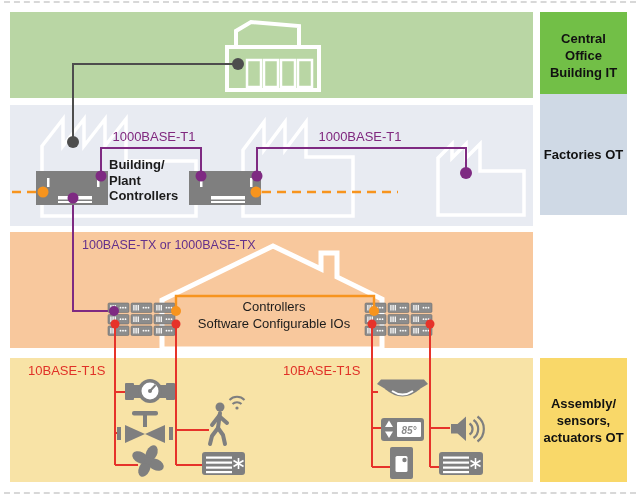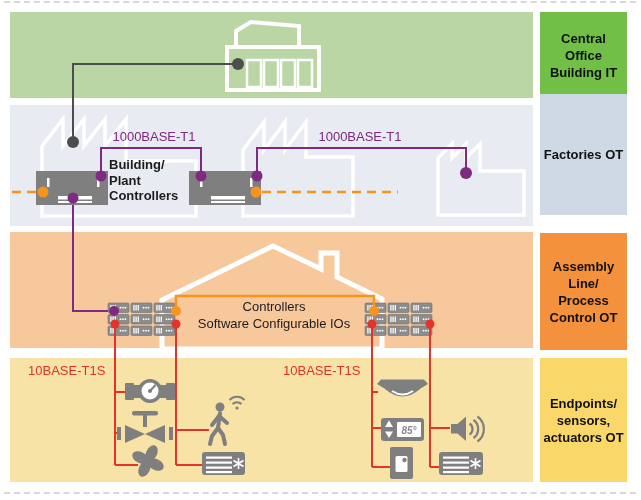--- a/index.html
+++ b/index.html
@@ -50,22 +50,21 @@
 
 <div class="stage">
 
   <div class="band it" style="top:12px;height:86px;"></div>
   <div class="band factories" style="top:105px;height:121px;"></div>
   <div class="band assembly" style="top:232px;height:116px;"></div>
   <div class="band endpoints" style="top:358px;height:124px;"></div>
 
   <div class="side-label it" style="top:12px;height:86px;">Central Office Building IT</div>
   <div class="side-label factories" style="top:94px;height:121px;">Factories OT</div>
-  <div class="side-label assembly" style="top:233px;height:117px;">Assembly Line/ Process Control OT</div>
-  <div class="side-label endpoints" style="top:358px;height:124px;">Endpoints/ sensors, actuators OT</div>
+  <div class="side-label endpoints" style="top:358px;height:124px;">Assembly/ sensors, actuators OT</div>
 
   <div class="edge-dash" style="top:1px;"></div>
   <div class="edge-dash" style="top:492px;"></div>
 
   <svg class="overlay" width="641" height="500" viewBox="0 0 641 500">
     <defs>
       <symbol id="rack-unit" overflow="visible">
         <rect x="0" y="0" width="21" height="9.5" rx="1.2" class="rack-base"></rect>
         <rect x="2.2" y="2" width="1.4" height="5.5" fill="#ffffff" opacity=".9"></rect>
         <rect x="4.4" y="2" width="1.4" height="5.5" fill="#ffffff" opacity=".9"></rect>
@@ -280,18 +279,19 @@
         <line x1="475.5" y1="458" x2="475.5" y2="469"></line>
         <line x1="470.5" y1="460.5" x2="480.5" y2="466.5"></line>
         <line x1="470.5" y1="466.5" x2="480.5" y2="460.5"></line>
       </g>
     </g>
   </svg>
 
   <div class="netlabel c-purple center" style="left:104px;top:129px;width:100px;">1000BASE-T1</div>
   <div class="netlabel c-purple center" style="left:310px;top:129px;width:100px;">1000BASE-T1</div>
   <div class="wraplabel" style="left:109px;top:157px;width:86px;">Building/ Plant Controllers</div>
+  <div class="netlabel c-violet" style="left:82px;top:238px;font-size:12.5px;">100BASE-TX or 1000BASE-TX</div>
   <div class="netlabel center" style="left:189px;top:299px;width:170px;color:#1c1c1c;">Controllers</div>
   <div class="netlabel center" style="left:184px;top:316px;width:180px;color:#1c1c1c;">Software Configurable IOs</div>
   <div class="netlabel c-red" style="left:28px;top:363px;">10BASE-T1S</div>
   <div class="netlabel c-red" style="left:283px;top:363px;">10BASE-T1S</div>
 
 </div>
 
 </body></html>

